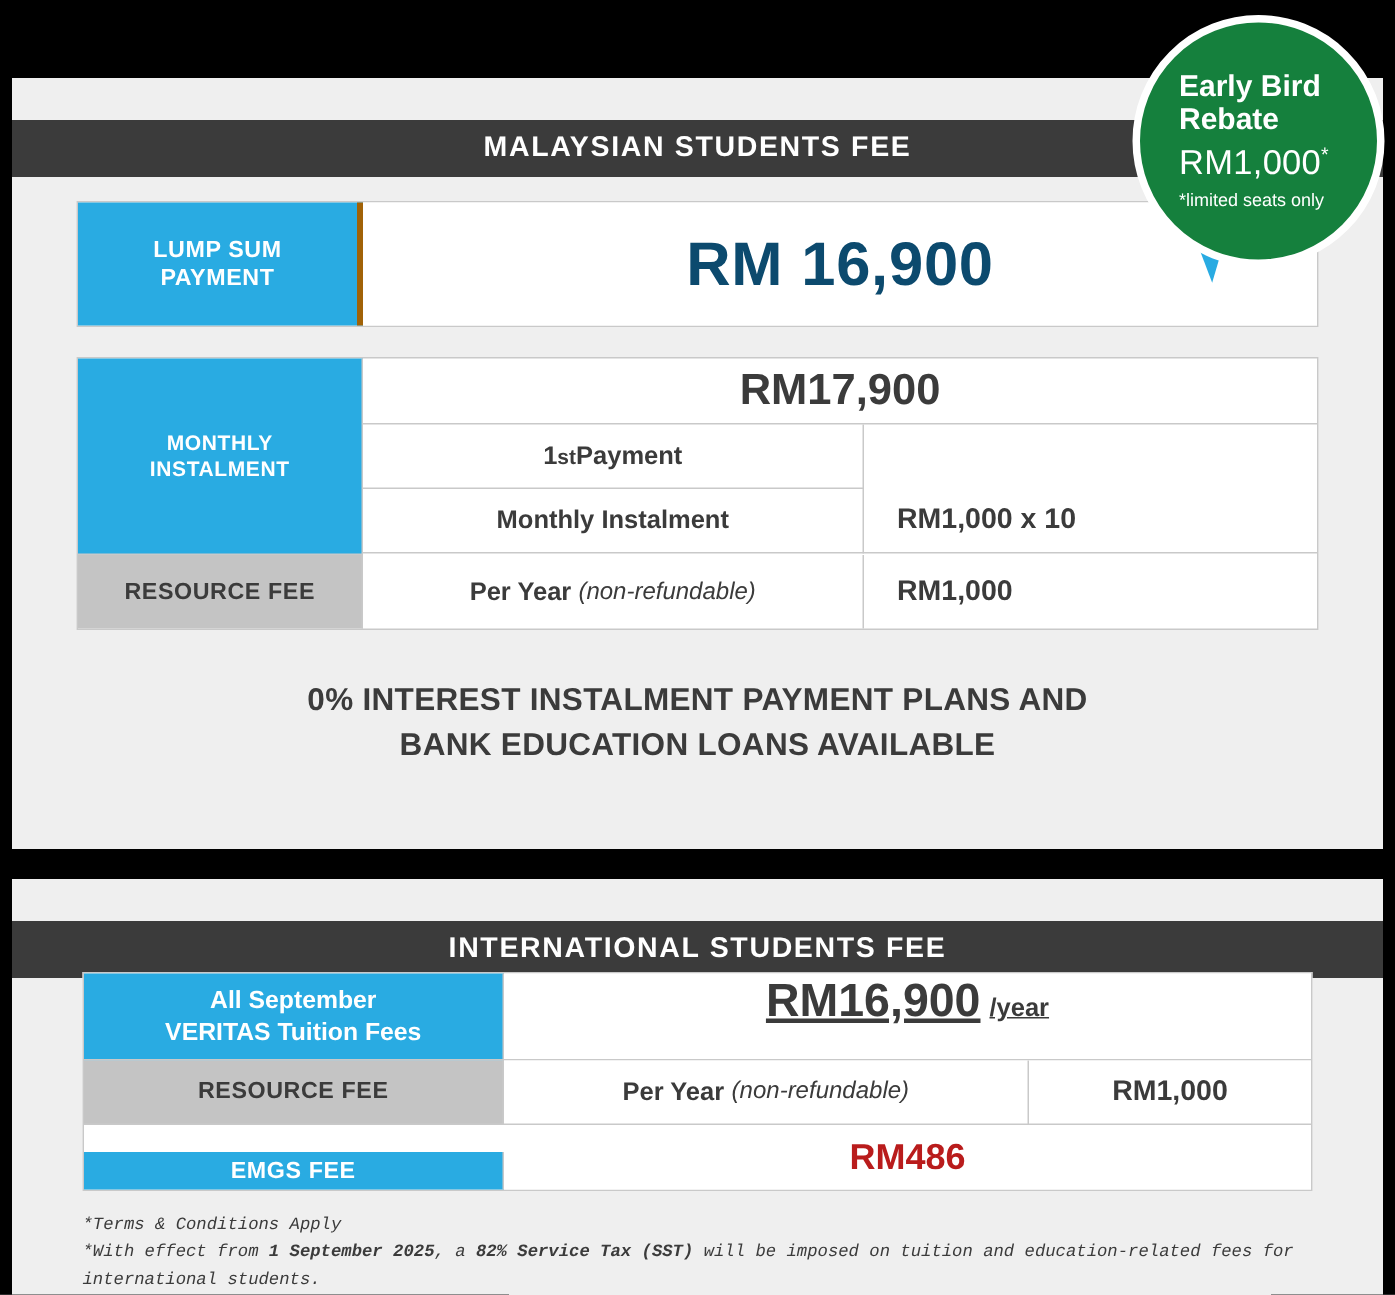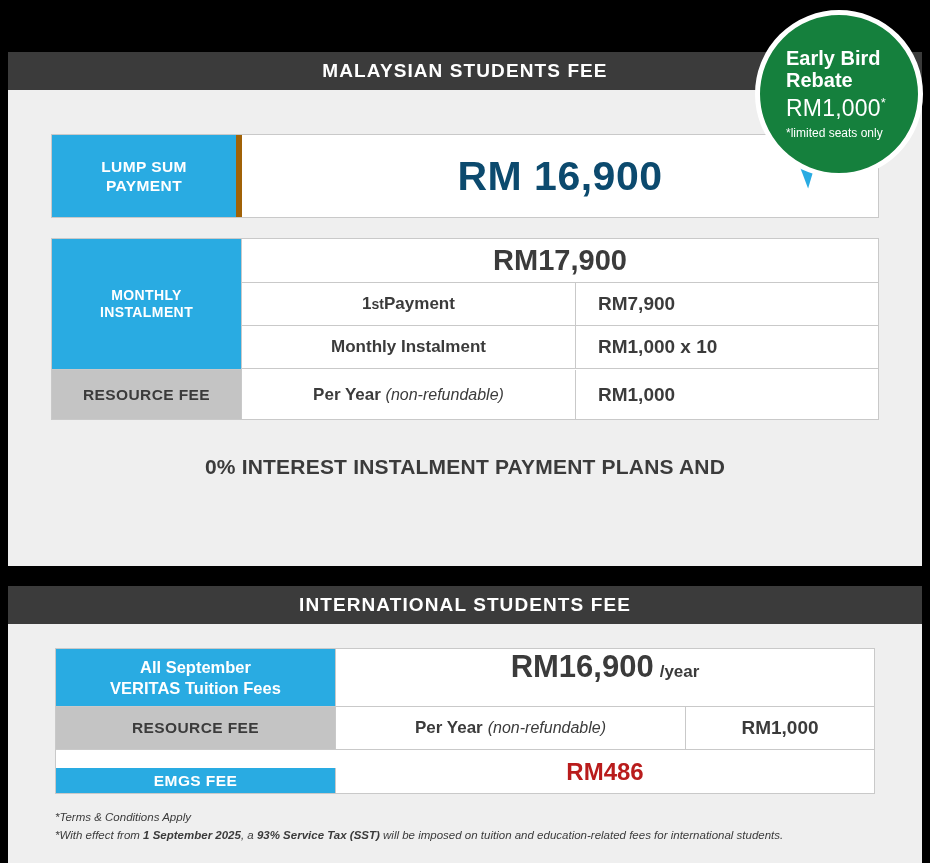--- a/index.html
+++ b/index.html
@@ -36,34 +36,35 @@
   .panel-header {
     height: 38px;
     background: #3b3b3b;
     color: #ffffff;
     display: flex;
     align-items: center;
     justify-content: center;
     letter-spacing: 1.1px;
     font-size: 19px;
     font-weight: bold;
+    margin-top: 28px;
   }
 
   
   .tbl {
     border: 1px solid #c9c9c9;
     background: #ffffff;
   }
   .row { display: flex; }
   .cell {
     display: flex;
     align-items: center;
     justify-content: center;
     text-align: center;
-    border-right: 6px solid #a16207;
+    border-right: 4px solid #a16207;
     border-bottom: 1px solid #c9c9c9;
   }
   .cell:last-child { border-right: none; }
   .row:last-child .cell { border-bottom: none; }
 
   .blue {
     background: #29abe2;
     color: #ffffff;
     font-weight: bold;
   }
@@ -196,20 +197,21 @@
     text-align: center;
     border-right: 1px solid #c9c9c9;
     border-bottom: 1px solid #c9c9c9;
   }
   .intl .r1 .val {
     flex: 1;
     border-bottom: 1px solid #c9c9c9;
     display: flex; align-items: baseline; justify-content: center;
     font-size: 31px; font-weight: bold; color: #3b3b3b;
     background: #fff;
+    text-decoration: underline;
   }
   .intl .r1 .val .per { font-size: 17px; font-weight: bold; margin-left: 6px; }
 
   .intl .r2 { display: flex; height: 43px; }
   .intl .r2 .lbl {
     width: 280px;
     background: #c4c4c4; color: #3b3b3b; font-weight: bold;
     font-size: 15.5px; letter-spacing: .4px;
     display: flex; align-items: center; justify-content: center;
     border-right: 1px solid #c9c9c9;
@@ -250,20 +252,21 @@
 
   .terms {
     position: absolute;
     left: 47px;
     top: 222px;
     width: 840px;
     font-size: 11.5px;
     font-style: italic;
     color: #3b3b3b;
     line-height: 1.6;
+    font-family: Liberation Mono, monospace;
   }
   .terms b { font-style: italic; }
 
   
   .badge-wrap {
     position: absolute;
     left: 755px;
     top: 10px;
     width: 170px;
     height: 190px;
@@ -347,40 +350,40 @@
           </div>
         </div>
         <div class="rightcol">
           <div class="top">RM17,900</div>
           <div class="subrow">
             <div class="sub-a">
               <span>1</span>
                 <sup style="font-size:14px;">st</sup>
                 <span> Payment</span>
             </div>
-            <div class="sub-b">RM7,900</div>
           </div>
           <div class="subrow">
             <div class="sub-a">Monthly Instalment</div>
             <div class="sub-b">RM1,000 x 10</div>
           </div>
         </div>
       </div>
 
       <div class="resource-row">
         <div class="rlbl">RESOURCE FEE</div>
         <div class="rmid">
           <span>Per Year</span>&nbsp;<em>(non-refundable)</em>
         </div>
         <div class="rval">RM1,000</div>
       </div>
     </div>
 
     <div class="note">
       <div>0% INTEREST INSTALMENT PAYMENT PLANS AND</div>
+      <div>BANK EDUCATION LOANS AVAILABLE</div>
     </div>
   </div>
 
   <div class="panel panel-international">
 
     <div class="panel-header">
       <span>INTERNATIONAL STUDENTS FEE</span>
     </div>
 
     <div class="intl tbl">
@@ -408,21 +411,21 @@
 
       <div class="r3">
         <div class="lbl">EMGS FEE</div>
         <div class="val">RM486</div>
       </div>
     </div>
 
     <div class="terms">
       <div>*Terms &amp; Conditions Apply</div>
       <div>
-        <span>*With effect from </span><b>1 September 2025</b><span>, a </span><b>93% Service Tax (SST)</b><span> will be imposed on tuition and education-related fees for international students.</span>
+        <span>*With effect from </span><b>1 September 2025</b><span>, a </span><b>82% Service Tax (SST)</b><span> will be imposed on tuition and education-related fees for international students.</span>
       </div>
     </div>
   </div>
 
   <div class="badge-wrap">
     <div class="badge-tail"></div>
     <div class="badge-tail-inner"></div>
     <div class="badge">
       <div class="l1">
         <div>Early Bird</div>

